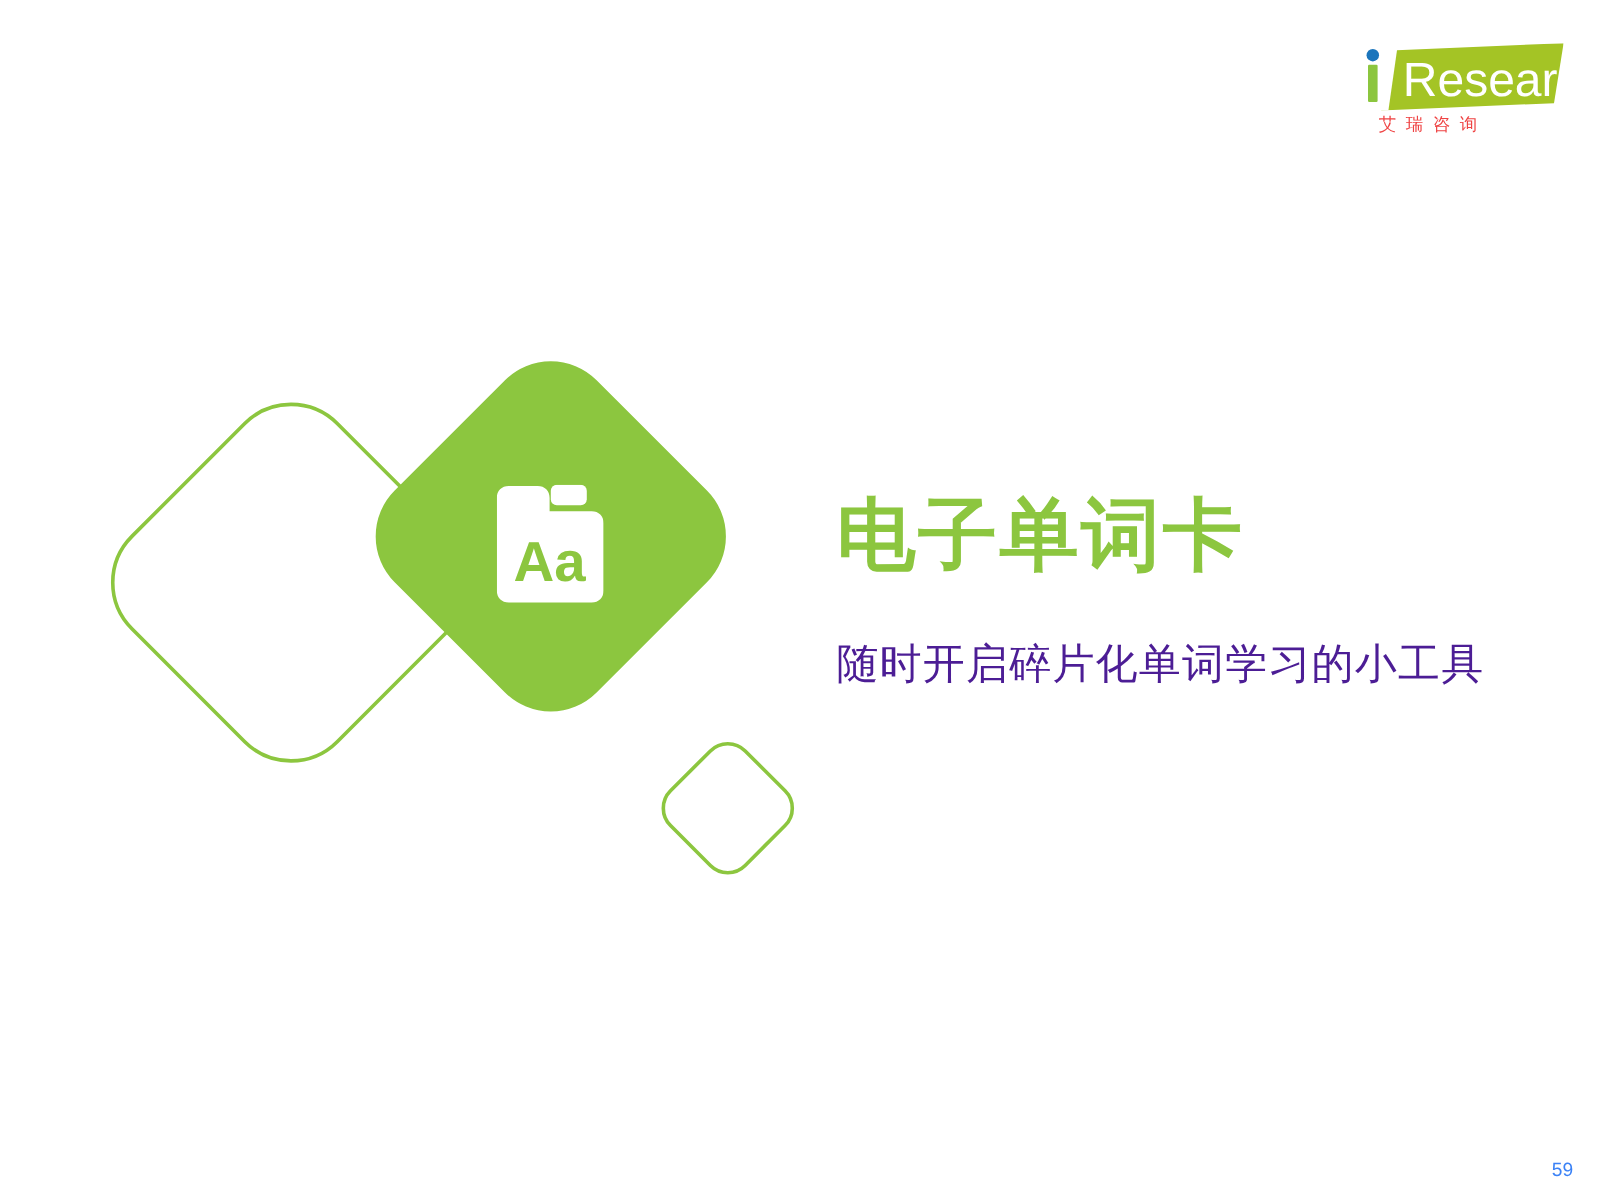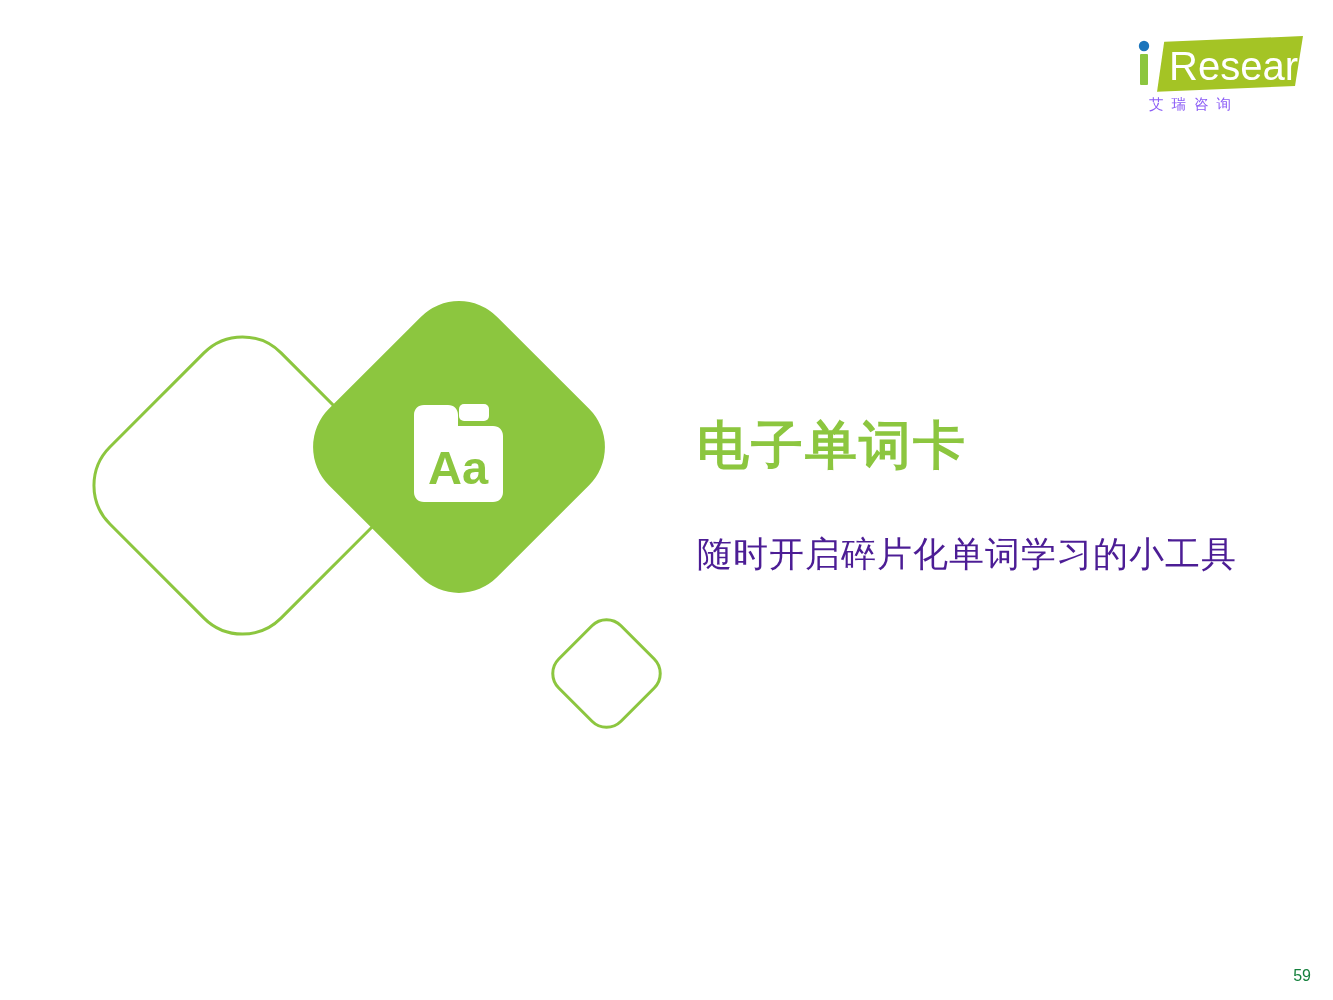--- a/index.html
+++ b/index.html
@@ -36,21 +36,21 @@
     display: block;
   }
   .brand-sub {
     position: absolute;
     top: 58px;
     left: 18px;
     width: 150px;
     font-size: 14.5px;
     line-height: 20px;
     letter-spacing: 8px;
-    color: #8b5cf6;
+    color: #ef4444;
     white-space: nowrap;
     text-align: left;
   }
 
   
   .shape {
     position: absolute;
   }
   .shape-outline-large {
     left: 120px;
@@ -100,21 +100,21 @@
   
   .text-block {
     position: absolute;
     left: 697px;
     top: 403px;
     width: 560px;
   }
   .headline {
     margin: 0;
     font-family: "Liberation Sans", "DejaVu Sans", sans-serif;
-    font-size: 52px;
+    font-size: 66px;
     font-weight: bold;
     line-height: 84px;
     letter-spacing: 2px;
     color: #8cc63f;
     white-space: nowrap;
   }
   .subhead {
     margin: 0;
     padding-top: 45px;
     font-family: "Liberation Sans", "DejaVu Sans", sans-serif;
@@ -126,21 +126,21 @@
     white-space: nowrap;
   }
 
   
   .page-number {
     position: absolute;
     right: 22px;
     bottom: 14px;
     font-size: 16px;
     line-height: 20px;
-    color: #15803d;
+    color: #3b82f6;
   }
 </style>
 </head>
 <body>
 
 <div class="slide">
 
   <div class="shape shape-outline-large"></div>
 
   <div class="shape shape-solid"></div>

